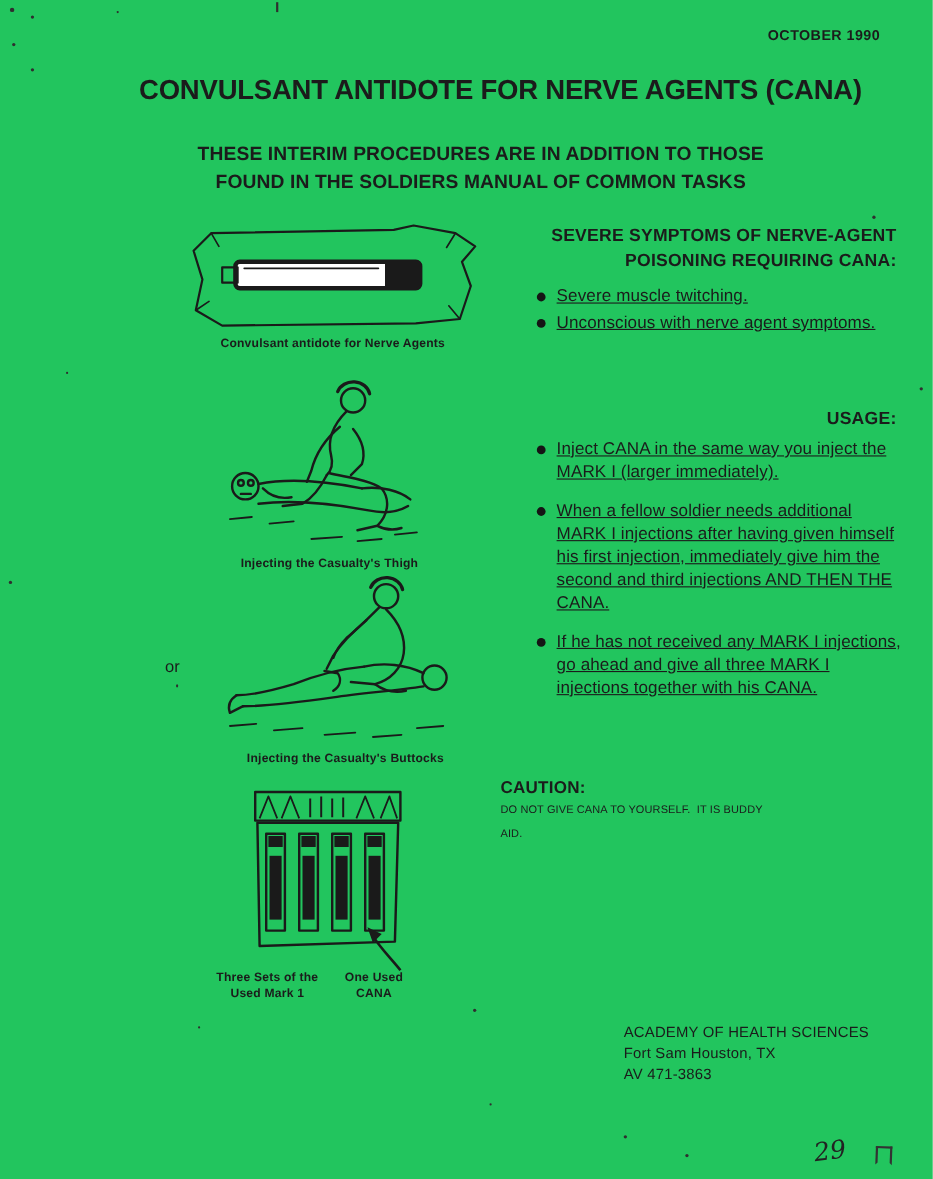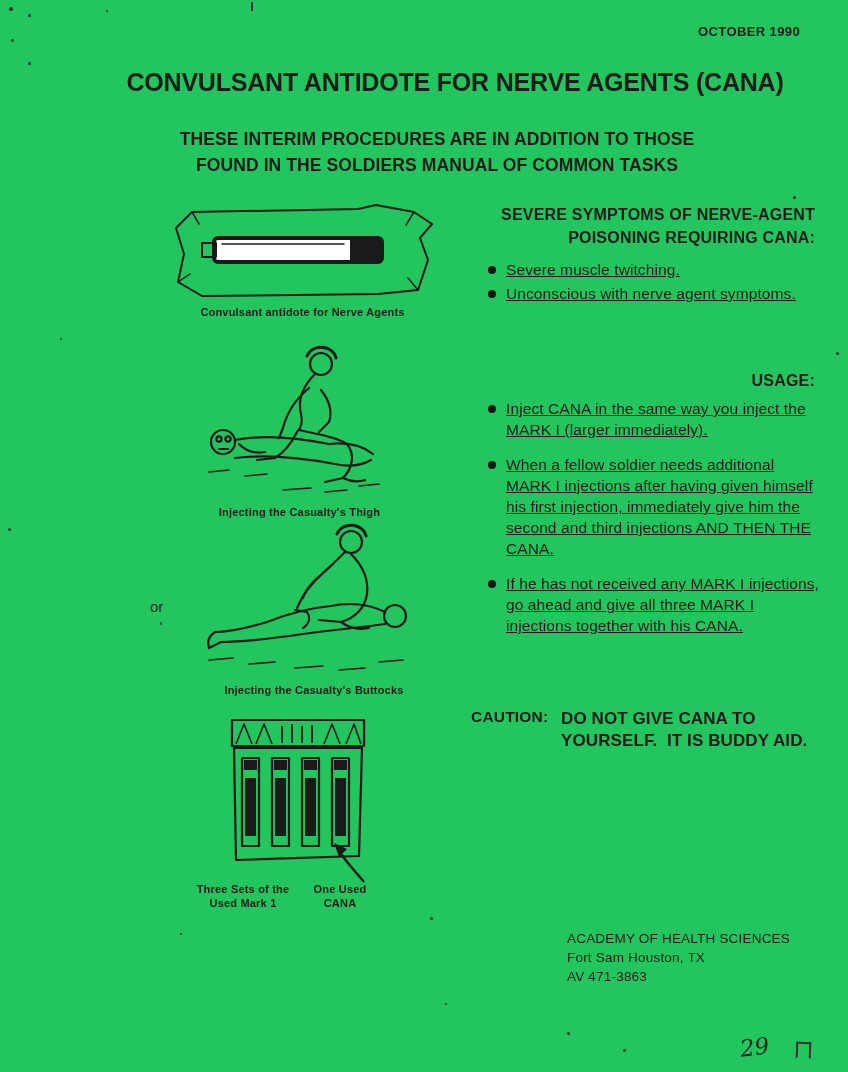--- a/index.html
+++ b/index.html
@@ -46,23 +46,23 @@
 
   .bullet-list { position:absolute; left:488px; width:332px; }
   #symptoms-list { top:259px; }
   #usage-list    { top:398px; }
 
   .bullet-item { display:flex; gap:10px; margin-bottom:3px;text-decoration:underline; }
   #usage-list .bullet-item { margin-bottom:14px; }
   .bullet { flex:0 0 8px; width:8px; height:8px; border-radius:50%; background:#151515; margin-top:7px; }
   .bullet-text { font-size:15.5px; line-height:21px; letter-spacing:.1px; }
 
-  .caution { position:absolute; left:471px; top:708px; display:flex; }
+  .caution { position:absolute; left:455px; top:708px; display:flex;flex-direction:column; }
   .caution-label { font-size:15.5px; font-weight:700; width:90px; letter-spacing:.2px; }
-  .caution-text  { font-size:17px; font-weight:700; width:254px; line-height:22px; white-space:pre-wrap; letter-spacing:.1px; }
+  .caution-text  { font-size:10px; font-weight:400; width:254px; line-height:22px; white-space:pre-wrap; letter-spacing:.1px; }
 
   .footer { position:absolute; left:567px; top:931px; font-size:13.5px; line-height:1.25; letter-spacing:.2px; }
   .footer div { margin-bottom:2px; }
 
   .page-number {
     position:absolute; left:740px; top:1034px;
     font-family:"DejaVu Serif", serif; font-style:italic; font-size:23px;
     transform:rotate(-7deg); color:#222;
   }
   .pen-mark {

